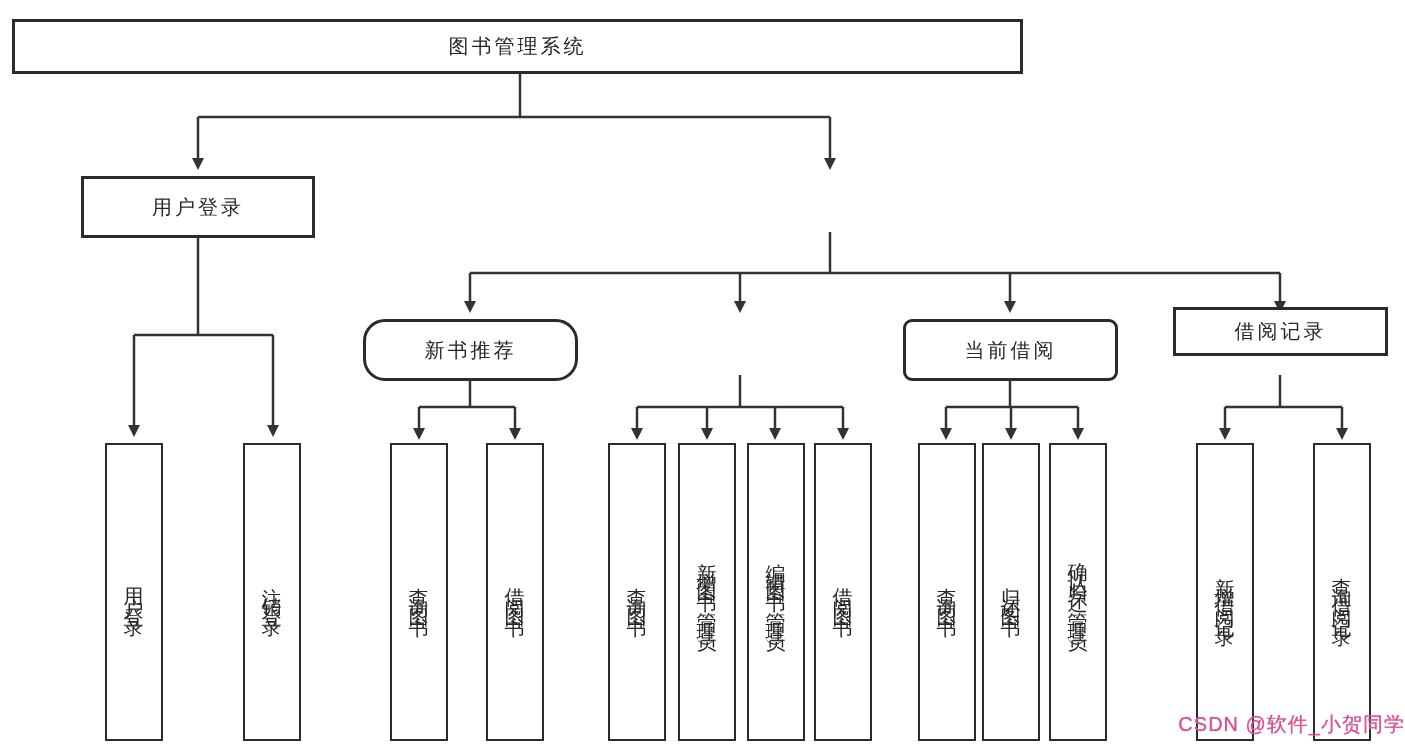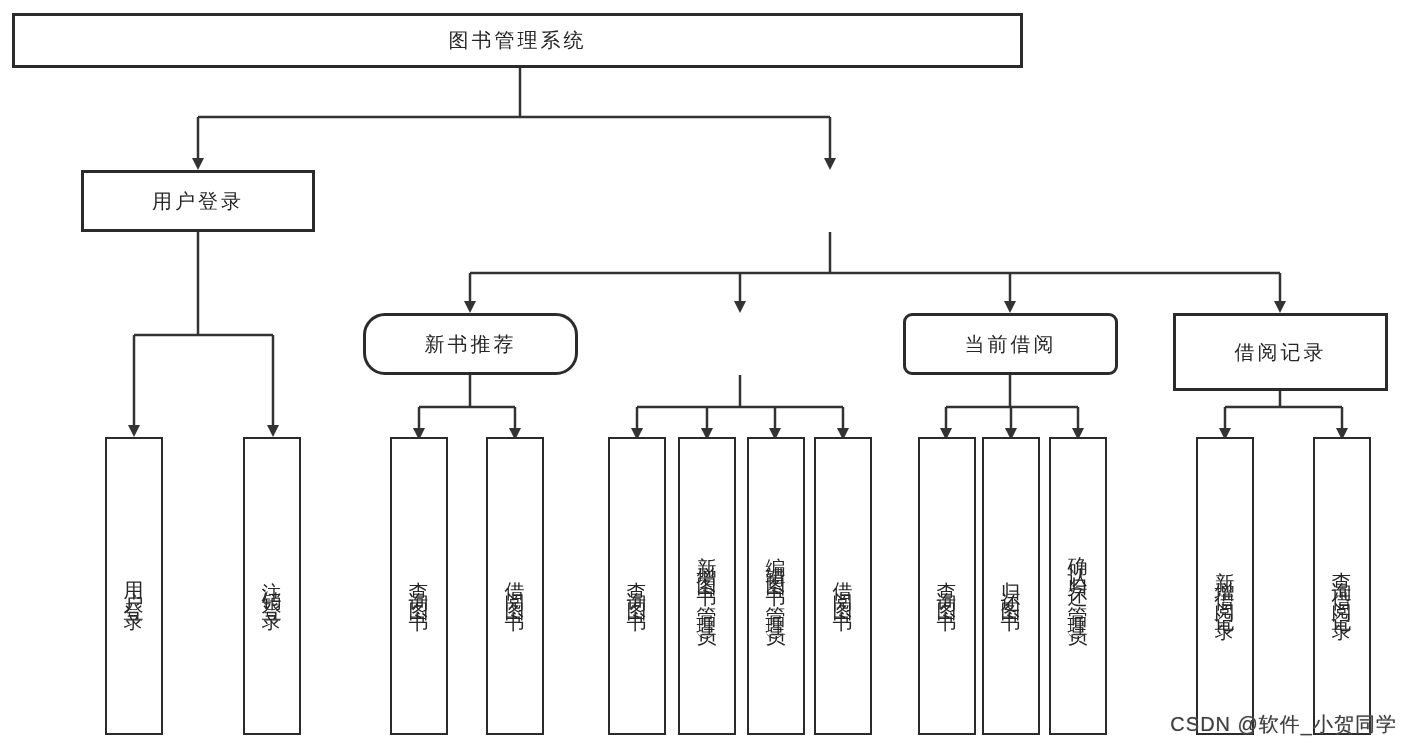--- a/index.html
+++ b/index.html
@@ -3,34 +3,34 @@
 <meta charset="utf-8">
 <style>
   html,body{margin:0;padding:0;background:#ffffff;}
   #stage{
     position:relative;width:1405px;height:747px;background:#ffffff;
     font-family:"Liberation Sans","DejaVu Sans",sans-serif;overflow:hidden;
   }
   .box{
     position:absolute;background:#ffffff;border:3px solid #2b2b2b;box-sizing:border-box;
     display:flex;align-items:center;justify-content:center;
-    color:#262626;font-size:20px;letter-spacing:3px;white-space:nowrap;
+    color:#262626;font-size:20px;letter-spacing:3px;white-space:nowrap;margin-top:6px;
   }
   .vbox{
     border-width:2px;
     writing-mode:vertical-rl;text-orientation:mixed;
     font-size:20px;letter-spacing:10px;line-height:1;
     white-space:normal;
   }
   #connectors{position:absolute;left:0;top:0;pointer-events:none;}
   #connectors path{stroke:#333333;stroke-width:2.5;fill:none;}
   #connectors polygon{fill:#333333;stroke:none;}
   .watermark{
-    position:absolute;top:711px;right:8px;
-    color:#404040;font-size:20px;letter-spacing:1px;
+    position:absolute;top:711px;right:0;
+    color:#ec4899;font-size:20px;letter-spacing:1px;
     text-shadow:0 0 1px #8a8a8a;
   }
 </style>
 </head>
 <body>
 
 <div id="stage">
 
   <svg id="connectors" width="1405" height="747" viewBox="0 0 1405 747">
     <g>
@@ -98,21 +98,21 @@
   <div class="box" style="left:81px;top:170px;width:234px;height:62px;">
     <span>用户登录</span>
   </div>
 
   <div class="box" style="left:363px;top:313px;width:215px;height:62px;border-radius:22px;">
     <span>新书推荐</span>
   </div>
   <div class="box" style="left:903px;top:313px;width:215px;height:62px;border-radius:9px;">
     <span>当前借阅</span>
   </div>
-  <div class="box" style="left:1173px;top:313px;width:215px;height:78px;font-family:Liberation Serif, serif;">
+  <div class="box" style="left:1173px;top:301px;width:215px;height:49px;font-family:Liberation Serif, serif;">
     <span>借阅记录</span>
   </div>
 
   <div class="box vbox" style="left:105px;top:437px;width:58px;height:298px;">
     <span>用户登录</span>
   </div>
   <div class="box vbox" style="left:243px;top:437px;width:58px;height:298px;">
     <span>注销登录</span>
   </div>
 

